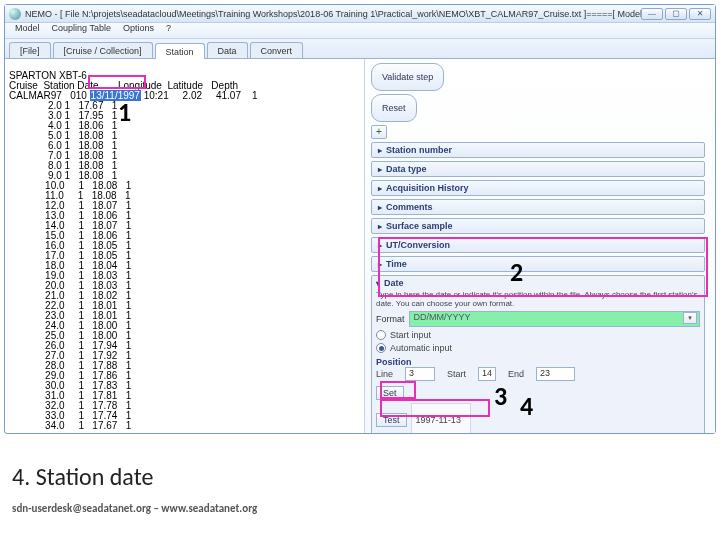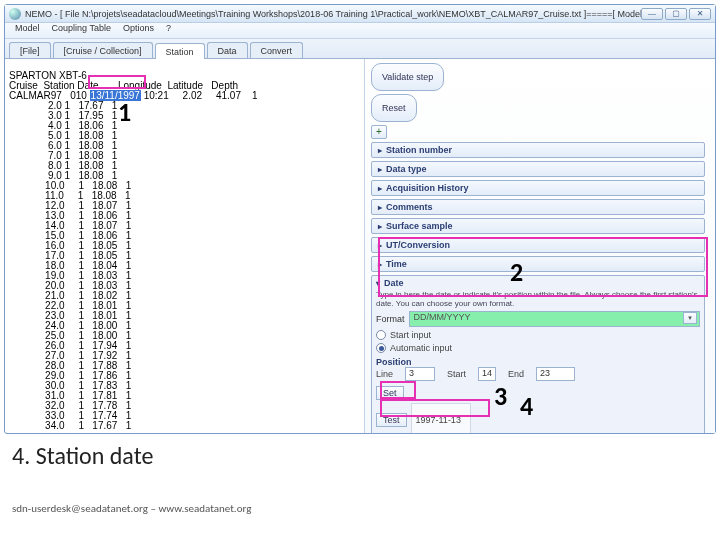--- a/index.html
+++ b/index.html
@@ -37,22 +37,22 @@
   .pos-group { margin-top:2px; border-radius:2px; padding:2px 0; }
   .pos-row { display:flex; align-items:center; gap:12px; font-size:9px; }
   .pos-row label { color:#444; }
   .txtin { border:1px solid #9bb2d1; background:#fff; height:14px; padding:0 3px; font-size:9px; color:#333; }
   .row-btns { display:flex; gap:4px; align-items:center; margin-top:3px; }
   .test-out { border:1px solid #d0d8e6; background:#f8fafe; height:20px; padding:16px 4px; font-size:9px; display:flex; align-items:center; color:#444; min-width:60px; }
 
   
   .overlay-num { position:absolute; font-size:26px; font-weight:600; color:#000; font-family:Calibri,sans-serif; }
   .pinkbox { position:absolute; border:2px solid #e62fb2; pointer-events:none; }
-  .slide-title { position:absolute; left:12px; top:441px; font-size:24px; color:#222; font-family:Calibri,sans-serif; }
-  .slide-footer { position:absolute; left:12px; top:502px; font-size:11px; color:#555; font-family:Calibri,sans-serif; }
+  .slide-title { position:absolute; left:12px; top:462px; font-size:24px; color:#222; font-family:Calibri,sans-serif; }
+  .slide-footer { position:absolute; left:12px; top:502px; font-size:11px; color:#555; font-family:Calibri,sans-serif;font-weight:bold; }
 </style>
 </head>
 <body>
 
 <div class="window">
   <div class="titlebar">
     <div class="icon"></div>
     <div class="title">NEMO - [ File N:\projets\seadatacloud\Meetings\Training Workshops\2018-06 Training 1\Practical_work\NEMO\XBT_CALMAR97_Cruise.txt ]=====[ Model model_c...</div>
     <div class="winbtns">
       <div class="winbtn">—</div>

